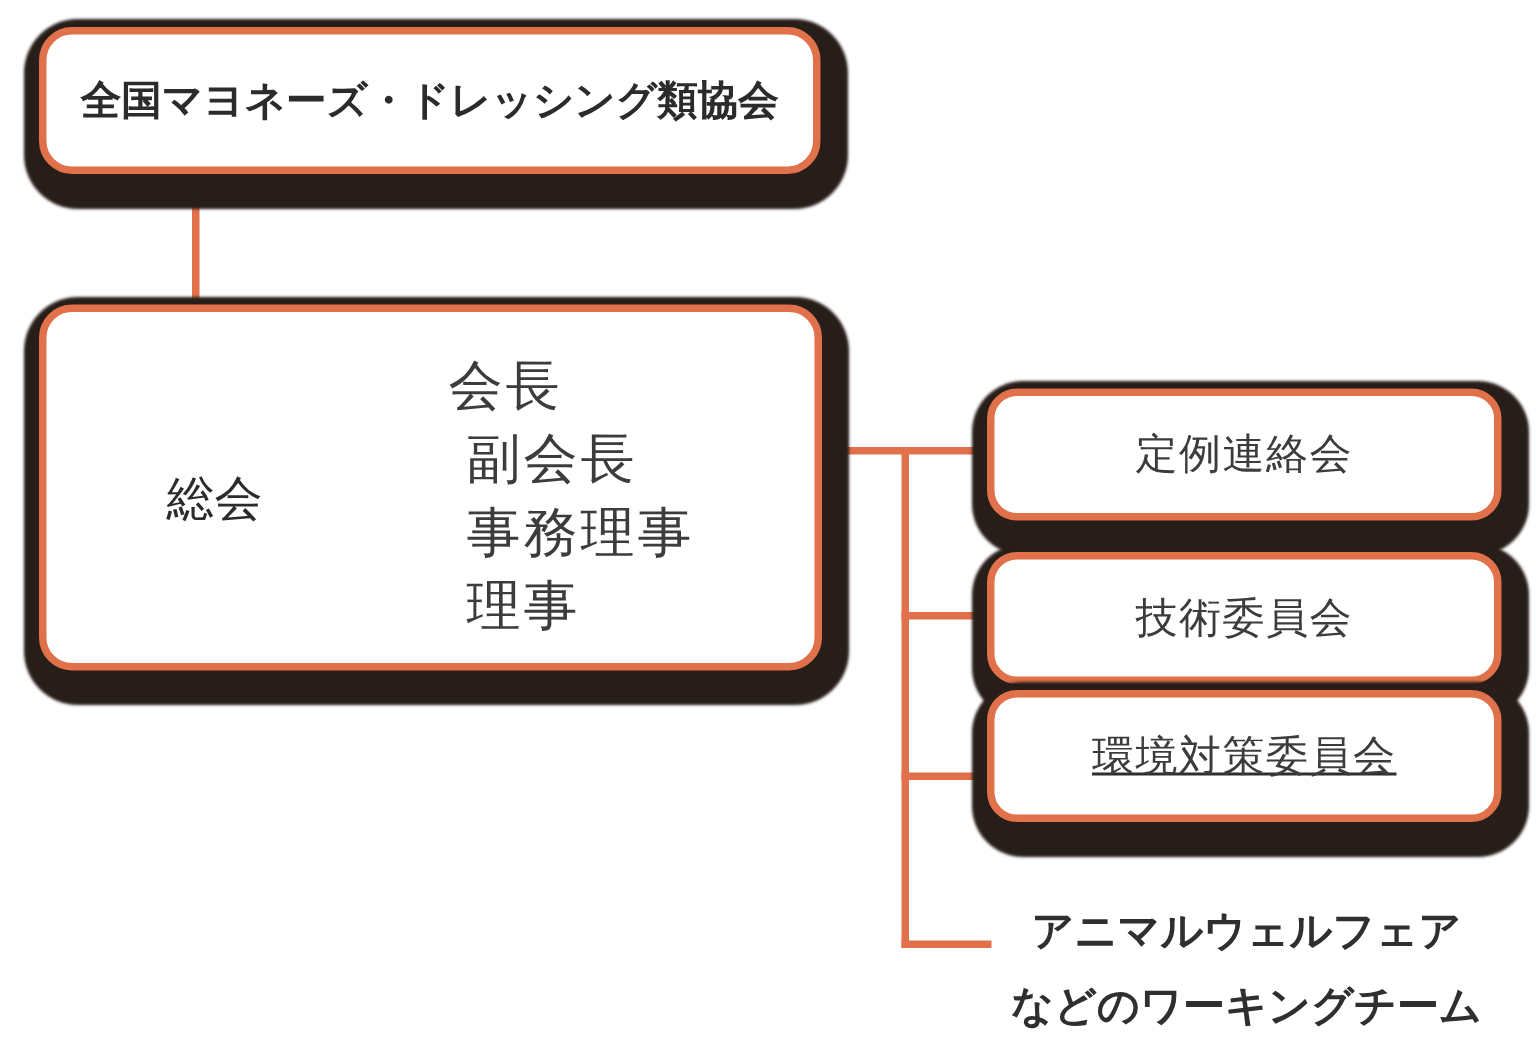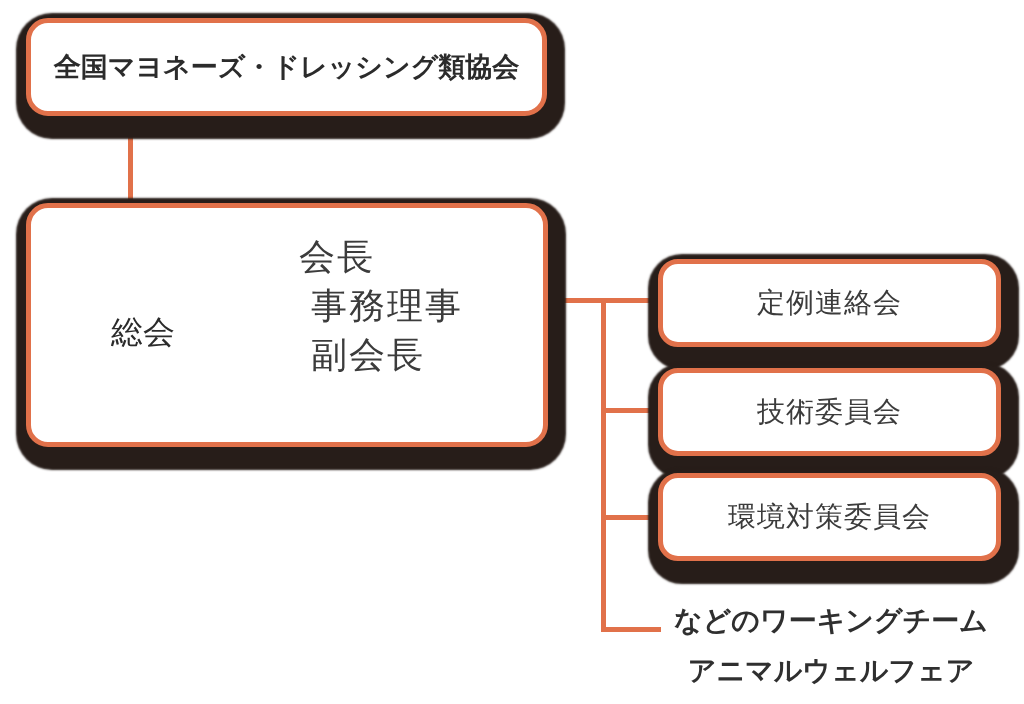--- a/index.html
+++ b/index.html
@@ -70,21 +70,21 @@
     border-radius:20px;
   }
   .node-committee .node-label{
     font-size:28px;
     color:var(--text-soft);
     letter-spacing:1px;
     white-space:nowrap;
   }
   .committee-1{top:259px;}
   .committee-2{top:368px;align-items:center;}
-  .committee-3{top:473px;}
+  .committee-3{top:460px;text-decoration:underline;}
   
   .line{
     position:absolute;
     background:var(--accent-orange);
   }
   .line-v-root{left:128px; top:113px; width:5px; height:93px;}
   .line-h-main{left:546px; top:298px; width:114px; height:5px;}
   .line-v-trunk{left:601px; top:298px; width:5px; height:334px;}
   .line-stub-2{left:601px; top:408px; width:59px; height:5px;}
   .line-stub-3{left:601px; top:515px; width:59px; height:5px;}
@@ -114,33 +114,34 @@
   <div class="line line-stub-4"></div>
 
   <div class="node node-root">
     <span class="node-label">全国マヨネーズ・ドレッシング類協会</span>
   </div>
 
   <div class="node node-assembly">
     <span class="assembly-title">総会</span>
     <ul class="officer-list">
       <li>会長</li>
+      <li>副会長</li>
       <li>事務理事</li>
-      <li>副会長</li>
+      <li>理事</li>
     </ul>
   </div>
 
   <div class="node node-committee committee-1">
     <span class="node-label">定例連絡会</span>
   </div>
   <div class="node node-committee committee-2">
     <span class="node-label">技術委員会</span>
   </div>
   <div class="node node-committee committee-3">
     <span class="node-label">環境対策委員会</span>
   </div>
 
   <div class="working-team-note">
+    <div>アニマルウェルフェア</div>
     <div>などのワーキングチーム</div>
-    <div>アニマルウェルフェア</div>
   </div>
 
 </div>
 
 </body></html>

